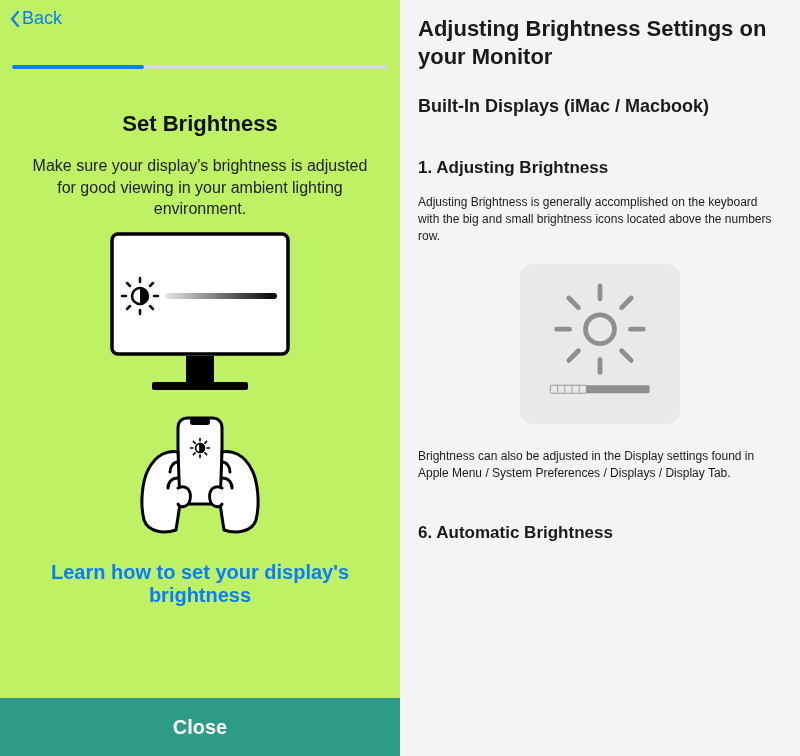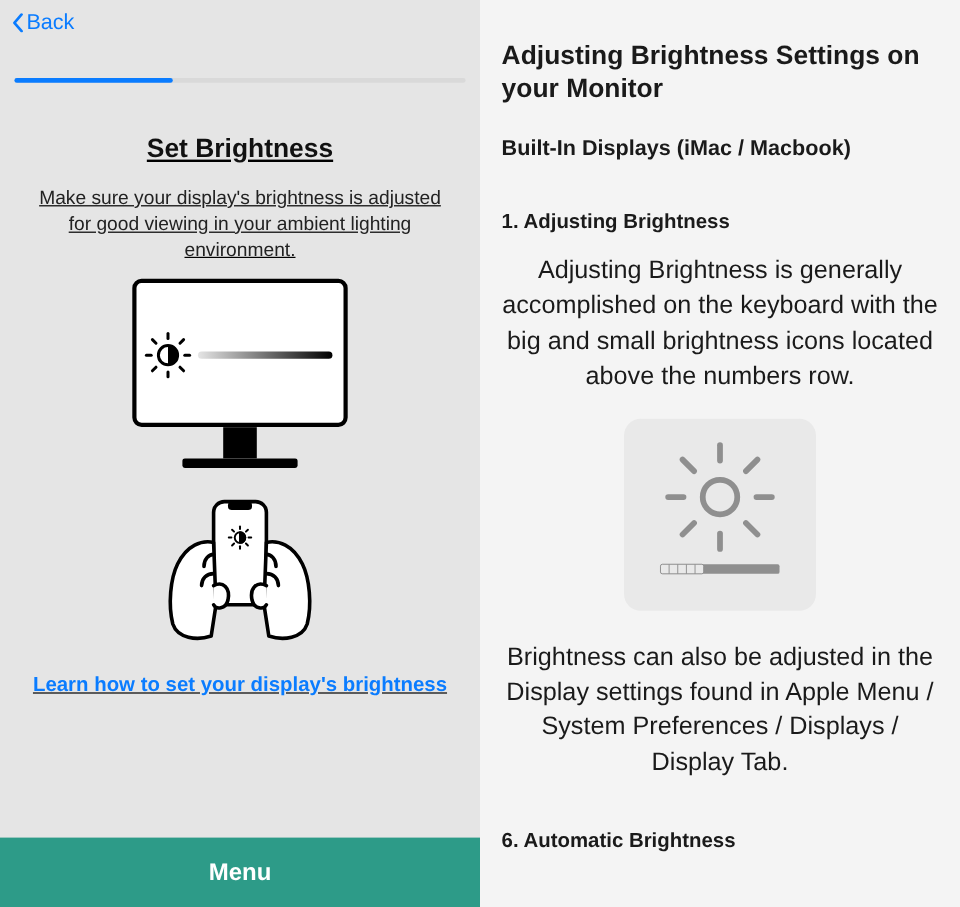--- a/index.html
+++ b/index.html
@@ -19,21 +19,21 @@
       height: 100%;
     }
     .panel {
       width: 50%;
       height: 100%;
       position: relative;
       display: flex;
       flex-direction: column;
     }
     .panel-left {
-      background: #e5e5e5;
+      background: #bef264;
       gap: 24px;
     }
     .panel-right {
       background: #f4f4f4;
     }
     
     .back-bar {
       display: flex;
       align-items: center;
       gap: 2px;
@@ -63,21 +63,20 @@
       background: #0a7cff;
       border-radius: 2px;
     }
     .left-content {
       flex: 1;
       display: flex;
       flex-direction: column;
       align-items: center;
       padding: 0 20px;
       text-align: center;
-      text-decoration: underline;
     }
     .left-title {
       font-size: 22px;
       font-weight: 700;
       color: #111;
       margin-bottom: 18px;
     }
     .left-desc {
       font-size: 16px;
       color: #222;
@@ -90,40 +89,40 @@
       height: 170px;
       margin-bottom: 14px;
     }
     .phone-illustration {
       width: 160px;
       height: 125px;
       margin-bottom: 24px;
     }
     .learn-link {
       color: #0a7cff;
-      font-size: 17px;
+      font-size: 20px;
       font-weight: 600;
       cursor: pointer;
       margin-bottom: 20px;
     }
     .footer-btn {
       height: 58px;
       background: #2d9b88;
       color: #fff;
       font-size: 20px;
       font-weight: 600;
       display: flex;
       align-items: center;
       justify-content: center;
       cursor: pointer;
     }
     
     .right-content {
       flex: 1;
-      padding: 32px 18px 10px 18px;
+      padding: 15px 18px 10px 18px;
       overflow: hidden;
       color: #1a1a1a;
     }
     .right-title {
       font-size: 22px;
       font-weight: 700;
       line-height: 1.25;
       margin-bottom: 26px;
     }
     .right-sub {
@@ -131,24 +130,23 @@
       font-weight: 700;
       margin-bottom: 38px;
     }
     .right-section-h {
       font-size: 17px;
       font-weight: 700;
       margin-bottom: 16px;
       margin-top: 41px;
     }
     .right-para {
-      font-size: 21px;
+      font-size: 12px;
       line-height: 1.4;
       margin-bottom: 20px;
-      text-align: center;
     }
     .key-illustration {
       width: 160px;
       height: 160px;
       margin: 10px auto 24px auto;
       display: block;
       background: #e9e9e9;
       border-radius: 14px;
       padding: 14px 14px 18px 14px;
     }
@@ -237,21 +235,21 @@
           <path d="M110,60 C110,54 106,50 102,50" fill="none"></path>
           <path d="M112,76 C112,70 108,66 102,66" fill="none"></path>
 
           <path d="M102,76 C94,72 88,78 90,88 C92,96 100,96 102,92"></path>
         </g>
       </svg>
 
       <div class="learn-link">Learn how to set your display's brightness</div>
     </div>
 
-    <div class="footer-btn">Menu</div>
+    <div class="footer-btn">Close</div>
   </div>
 
   <div class="panel panel-right">
     <div class="right-content">
       <div class="right-title">Adjusting Brightness Settings on your Monitor</div>
       <div class="right-sub">Built-In Displays (iMac / Macbook)</div>
       <div class="right-section-h">1. Adjusting Brightness</div>
       <div class="right-para">Adjusting Brightness is generally accomplished on the keyboard with the big and small brightness icons located above the numbers row.</div>
 
       <svg class="key-illustration" viewBox="0 0 160 160">

